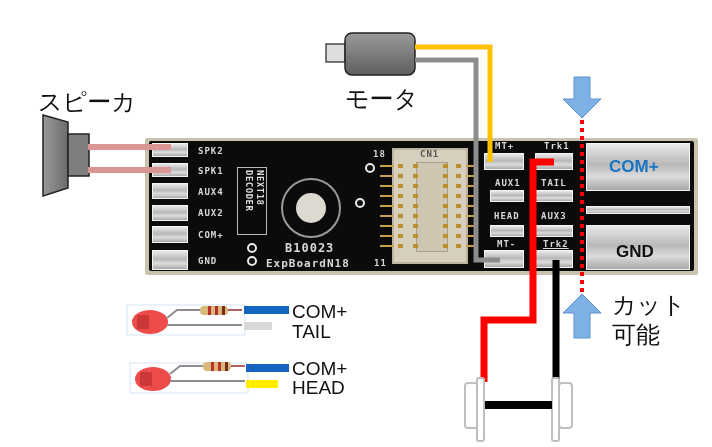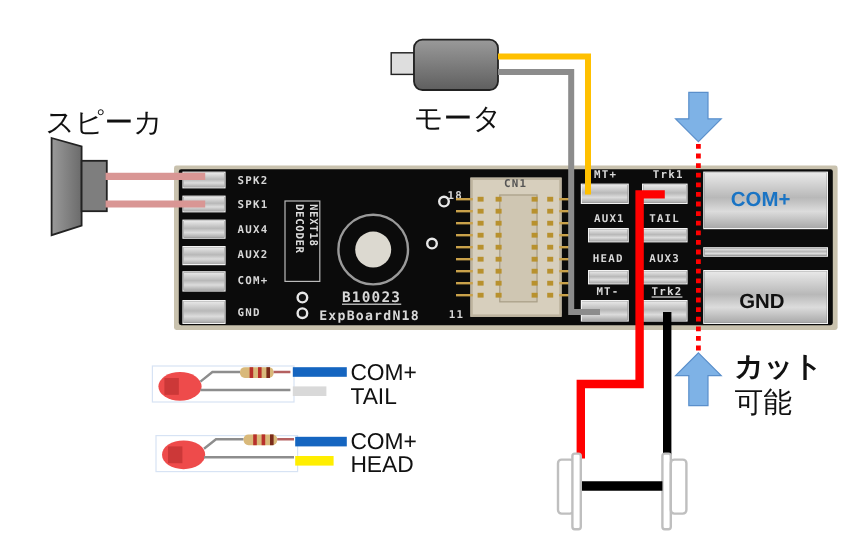--- a/index.html
+++ b/index.html
@@ -80,24 +80,24 @@
 
 <div class="hole-ring">
     <div class="hole"></div>
   </div>
 
 <div class="via" style="left:247px; top:243px;"></div>
 <div class="via" style="left:247px; top:256px;"></div>
 <div class="via" style="left:365px; top:163px;"></div>
 <div class="via" style="left:355px; top:198px;"></div>
 
-<div class="silk" style="left:285px; top:242px; font-size:12px;text-decoration:underline;">B10023</div>
+<div class="silk" style="left:285px; top:242px; font-size:12px;">B10023</div>
 <div class="silk" style="left:266px; top:258px; font-size:11px;">ExpBoardN18</div>
 
-<div class="silk" style="left:373px; top:160px;">18</div>
+<div class="silk" style="left:373px; top:150px;">18</div>
 <div class="silk" style="left:374px; top:259px;">11</div>
 <div class="silk" style="left:463px; top:257px;">9</div>
 
 <div class="connector">
   <div class="conn-core"></div>
   <div class="silk" style="left:26px; top:0px; color:#555;">CN1</div>
 </div>
 <div id="pins">
     <div class="pin" style="left: 398px; top: 164px;"></div>
     <div class="pin" style="left: 413px; top: 164px;"></div>
@@ -197,21 +197,21 @@
 
   <g>
     <rect x="465" y="383" width="13" height="45" rx="3" fill="#fff" stroke="#bfbfbf" stroke-width="2"></rect>
     <rect x="477" y="378" width="7" height="63" rx="2" fill="#fff" stroke="#bfbfbf" stroke-width="2"></rect>
     <rect x="552" y="378" width="7" height="63" rx="2" fill="#fff" stroke="#bfbfbf" stroke-width="2"></rect>
     <rect x="559" y="383" width="13" height="45" rx="3" fill="#fff" stroke="#bfbfbf" stroke-width="2"></rect>
     <line x1="485" y1="405" x2="552" y2="405" stroke="#000" stroke-width="8"></line>
   </g>
 </svg>
 
-<div class="abs jp-label" style="left:612px; top:293px;font-weight:bold;">カット</div>
+<div class="abs jp-label" style="left:612px; top:293px;">カット</div>
 <div class="abs jp-label" style="left:612px; top:323px;">可能</div>
 
 <svg class="abs" style="left:125px; top:303px;" width="160" height="35" viewBox="0 0 160 35">
   <rect x="2" y="2" width="118" height="30" fill="none" stroke="#d7e3f4" stroke-width="1"></rect>
   <ellipse cx="25" cy="19" rx="18" ry="12" fill="#ee4b4b"></ellipse>
   <rect x="12" y="12" width="12" height="14" fill="#b62c2c" opacity="0.6"></rect>
   <polyline points="42,15 52,7 75,7" fill="none" stroke="#8d8d8d" stroke-width="2"></polyline>
   <rect x="75" y="3" width="28" height="9" rx="4" fill="#d9b97a"></rect>
   <rect x="83" y="3" width="3" height="9" fill="#b8302b"></rect>
     <rect x="90" y="3" width="3" height="9" fill="#b8302b"></rect>

